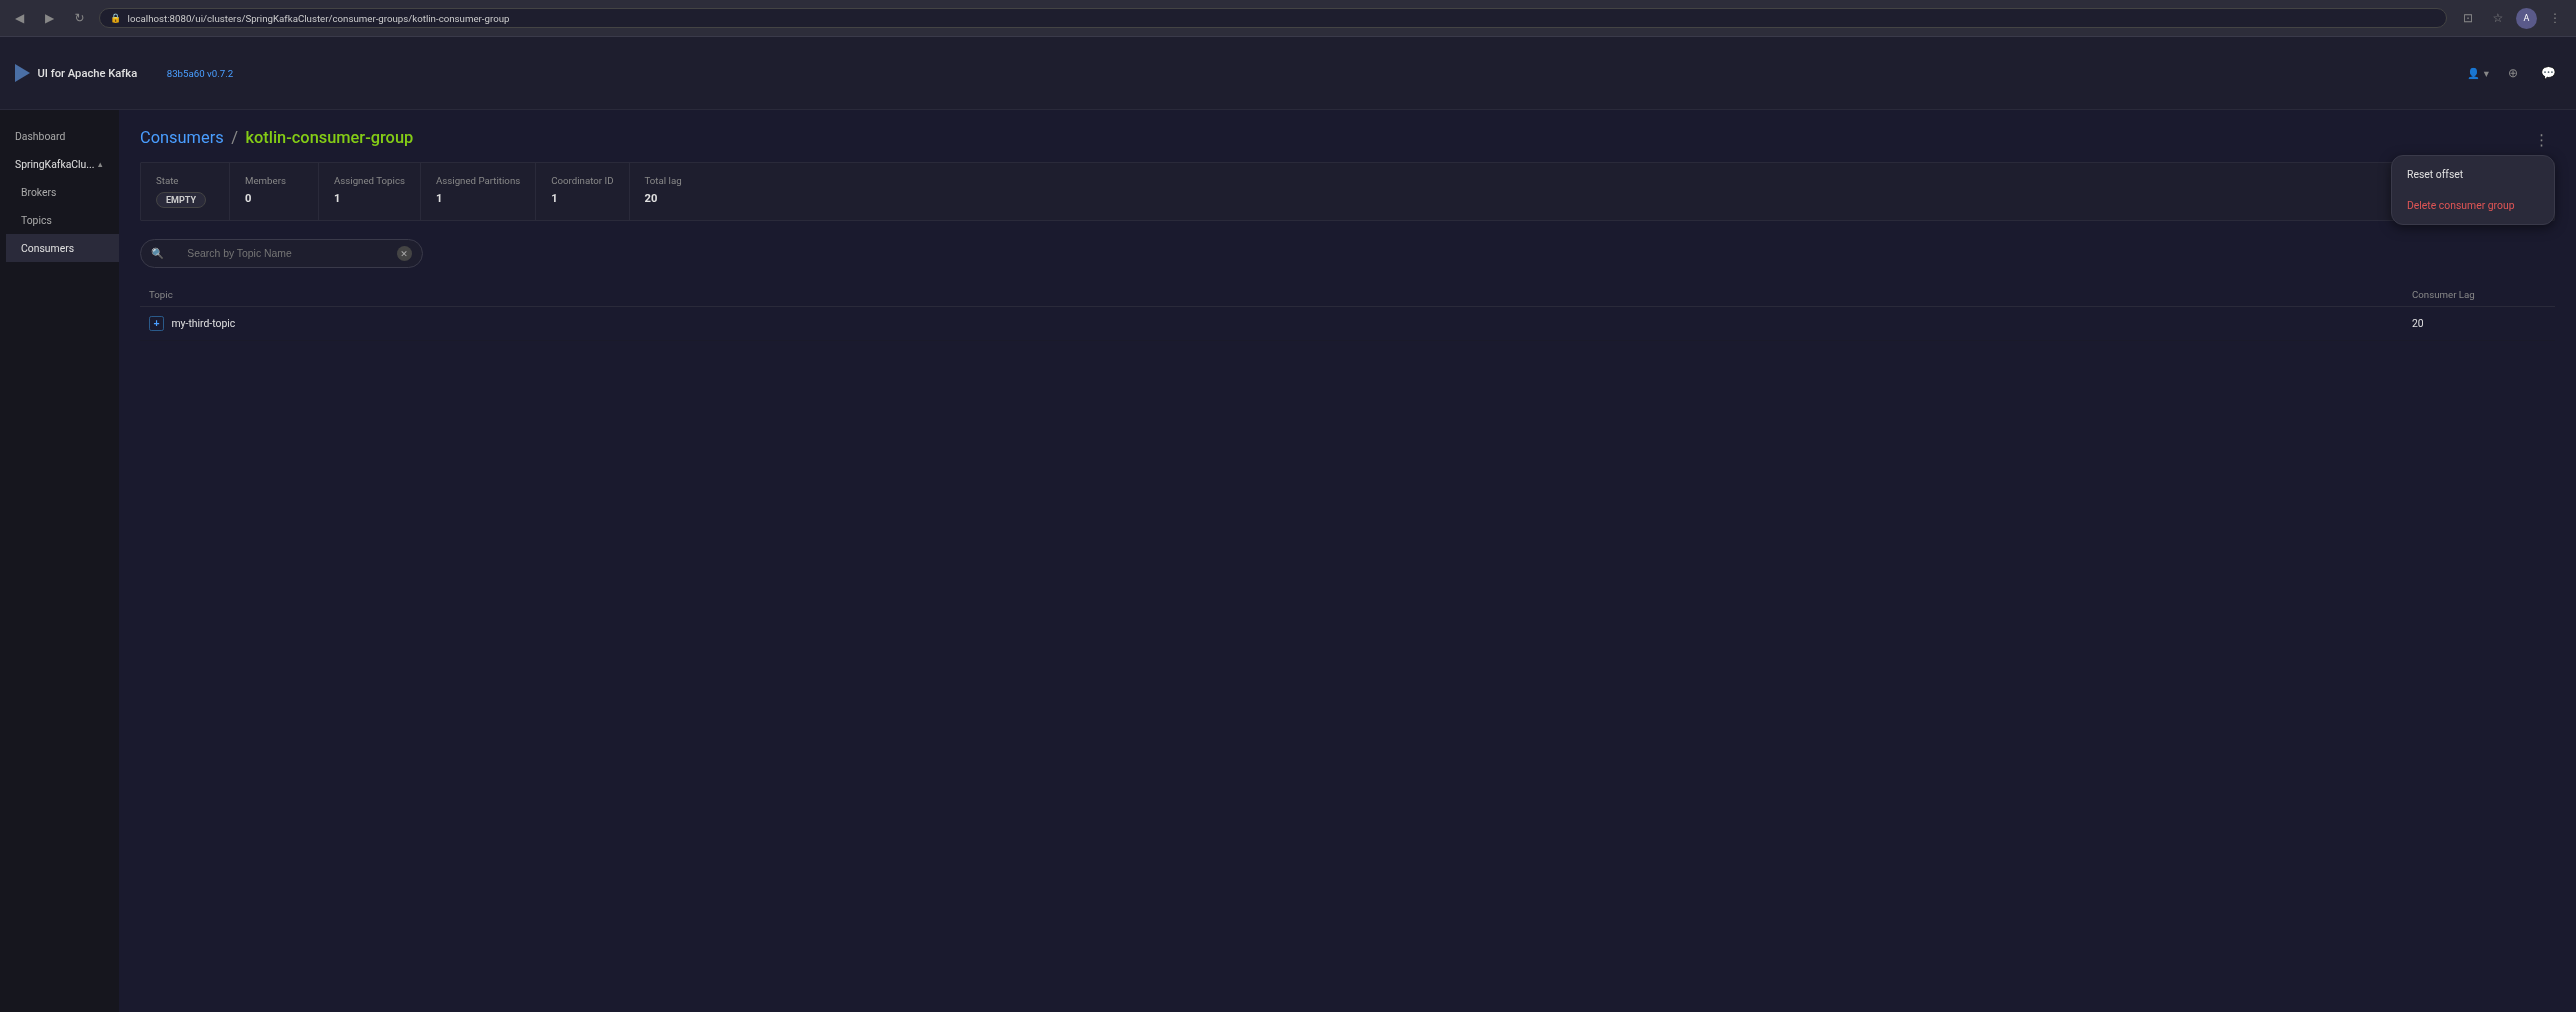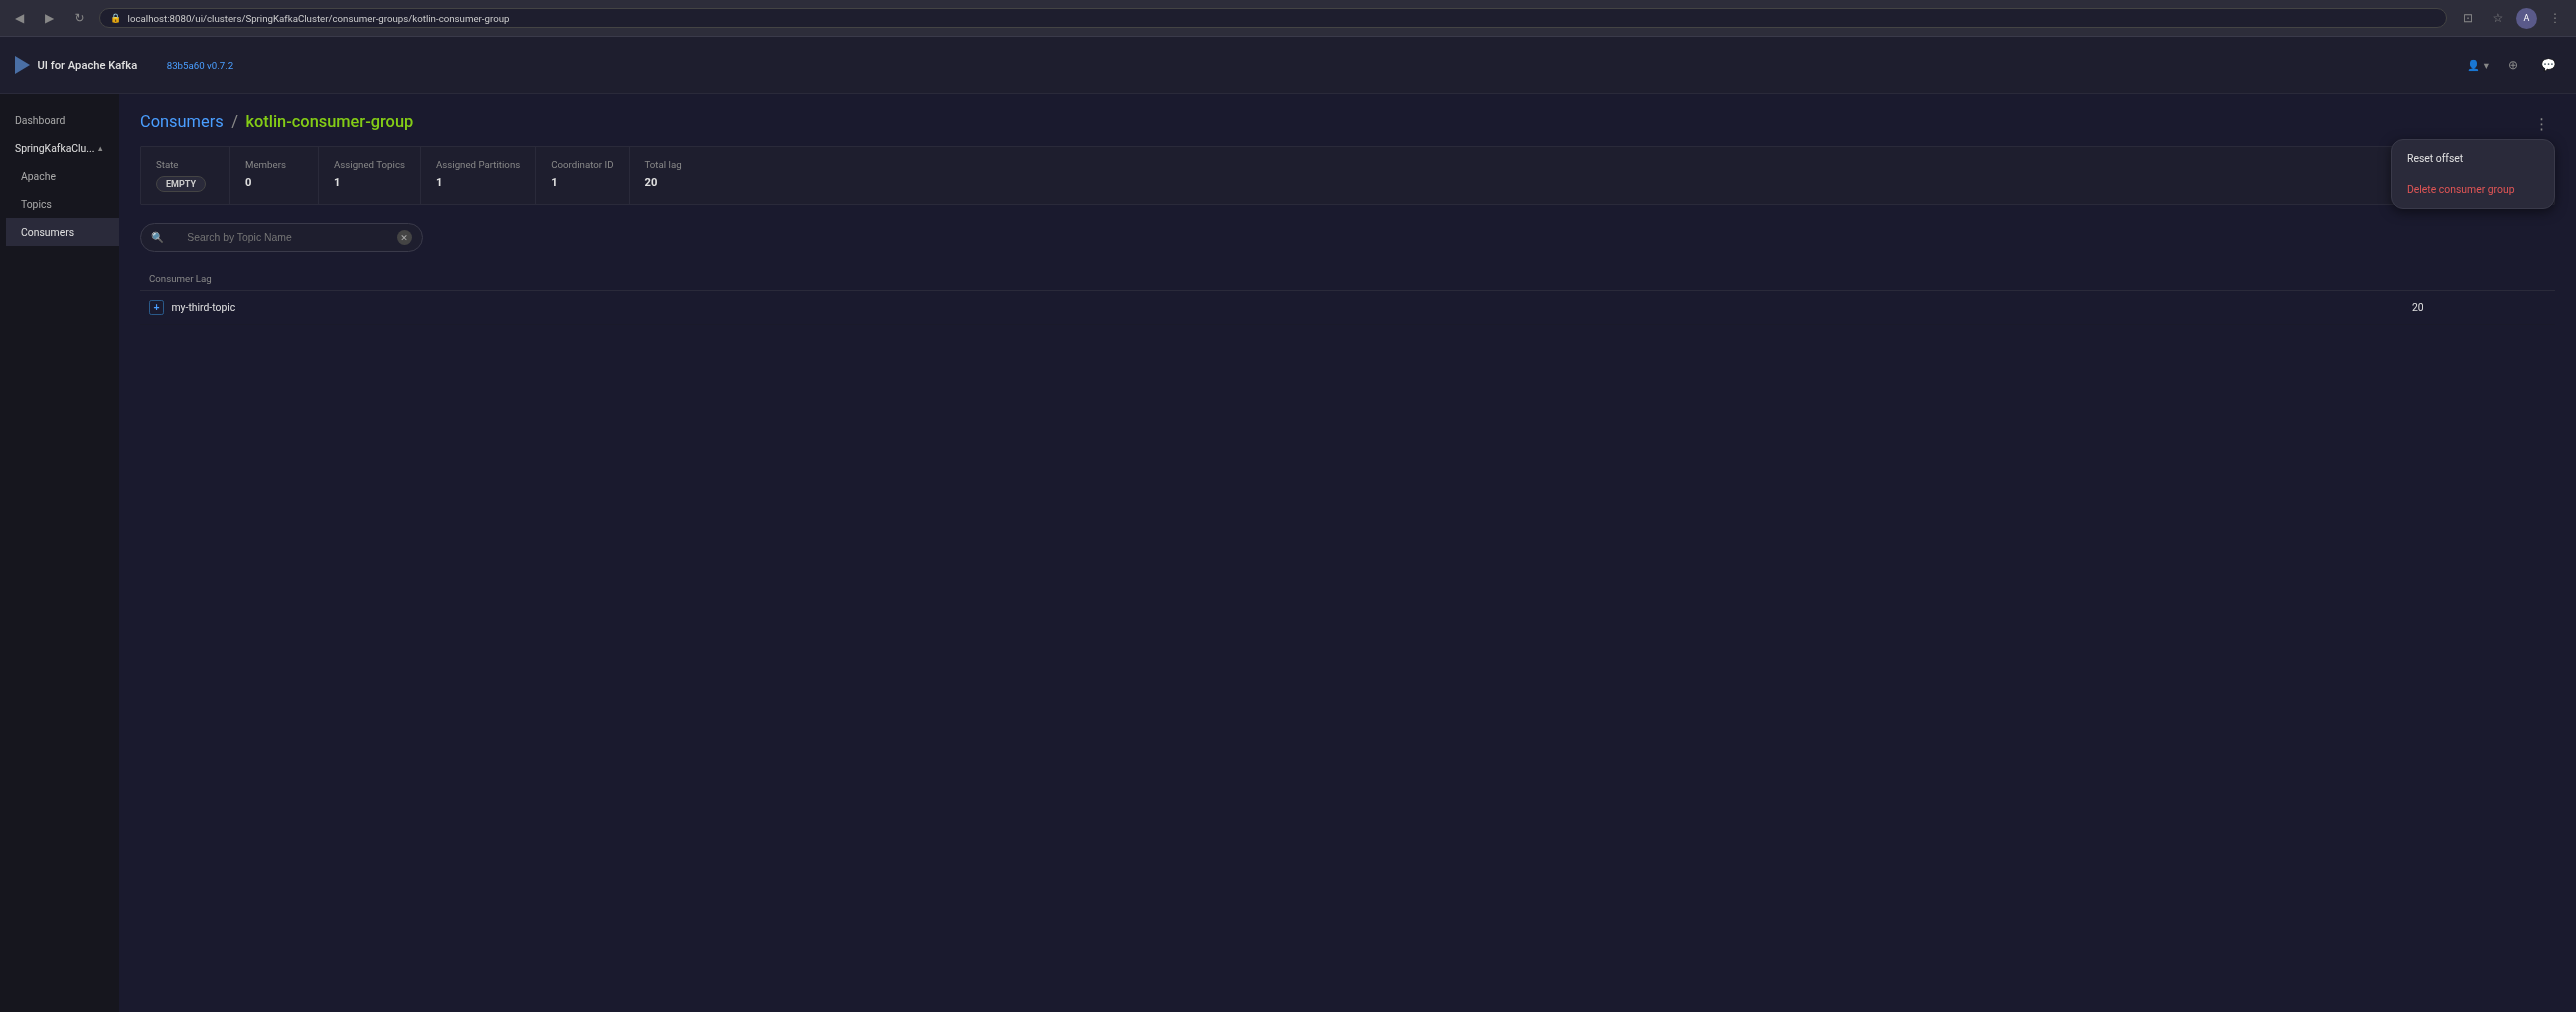--- a/index.html
+++ b/index.html
@@ -72,21 +72,21 @@
       display: flex;
       align-items: center;
       justify-content: center;
       color: #fff;
       font-size: 9px;
     }
 
     
     .app-header {
       background: #1e1e2e;
-      padding: 16px 15px;
+      padding: 24px 15px;
       display: flex;
       align-items: center;
       justify-content: space-between;
       border-bottom: 0.7px solid #2a2a3a;
     }
     .app-logo {
       display: flex;
       align-items: center;
       gap: 7.5px;
     }
@@ -384,21 +384,21 @@
   <div class="sidebar">
     <div class="sidebar-item">
       <span>Dashboard</span>
     </div>
     <div class="sidebar-cluster">
       <span class="sidebar-cluster-name">SpringKafkaClu...</span>
       <span class="cluster-chevron">▲</span>
     </div>
     <div class="sidebar-sub">
       <div class="sidebar-item">
-        <span>Apache</span>
+        <span>Brokers</span>
       </div>
       <div class="sidebar-item">
         <span>Topics</span>
       </div>
       <div class="sidebar-item active">
         <span>Consumers</span>
       </div>
     </div>
   </div>
 
@@ -445,20 +445,21 @@
     <div class="search-container">
       <div class="search-input-wrap">
         <span class="search-icon">🔍</span>
         <input class="search-input" type="text" placeholder="Search by Topic Name" style="">
         <button class="search-clear">✕</button>
       </div>
     </div>
 
     <div class="table">
       <div class="table-header">
+        <div class="col-topic">Topic</div>
         <div class="col-lag">Consumer Lag</div>
       </div>
       <div class="table-row">
         <div class="col-topic" style="display:flex;align-items:center;">
           <button class="expand-btn">+</button>
           <span class="topic-name">my-third-topic</span>
         </div>
         <div class="lag-value col-lag">20</div>
       </div>
     </div>

